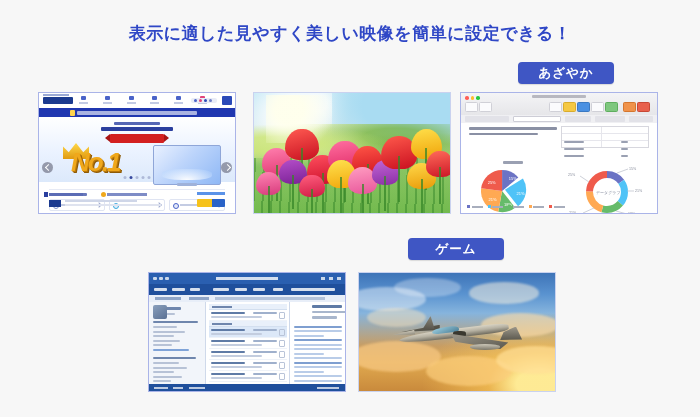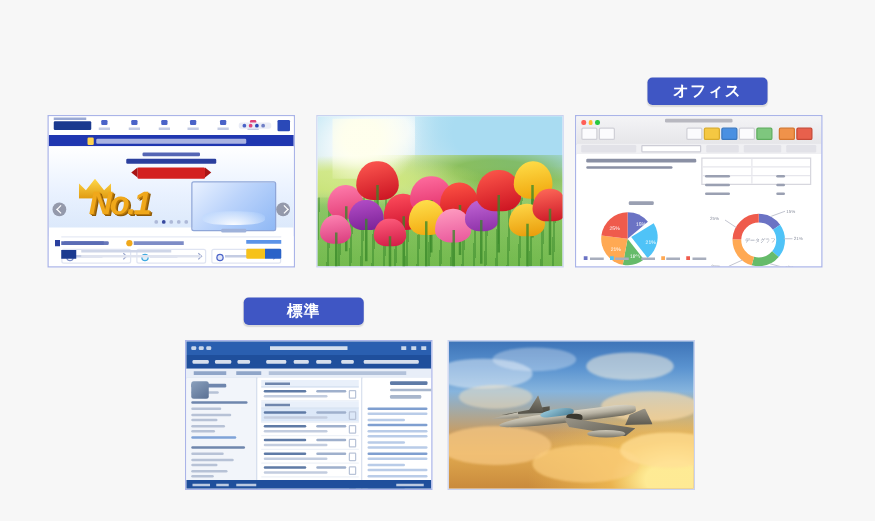--- a/index.html
+++ b/index.html
@@ -248,23 +248,24 @@
   .jet .intake{position:absolute;left:46%;top:40%;width:9%;height:13%;
     background:#3a382f;border-radius:40%;}
 
   .badge, .panel, .heading{ }
 </style>
 </head>
 <body>
 
 <div class="stage">
 
-
-  <div class="badge badge-office">オフィス</div>
-  <div class="badge badge-hyojun">標準</div>
+  <div class="heading">表示に適した見やすく美しい映像を簡単に設定できる！</div>
+
+  <div class="badge badge-office">あざやか</div>
+  <div class="badge badge-game">ゲーム</div>
 
   <div class="panel p-web">
     <div class="web-nav">
       <div class="web-logo"></div>
       <div class="web-navicons">
         <i></i>
         <i></i>
         <i></i>
         <i></i>
         <i></i>

